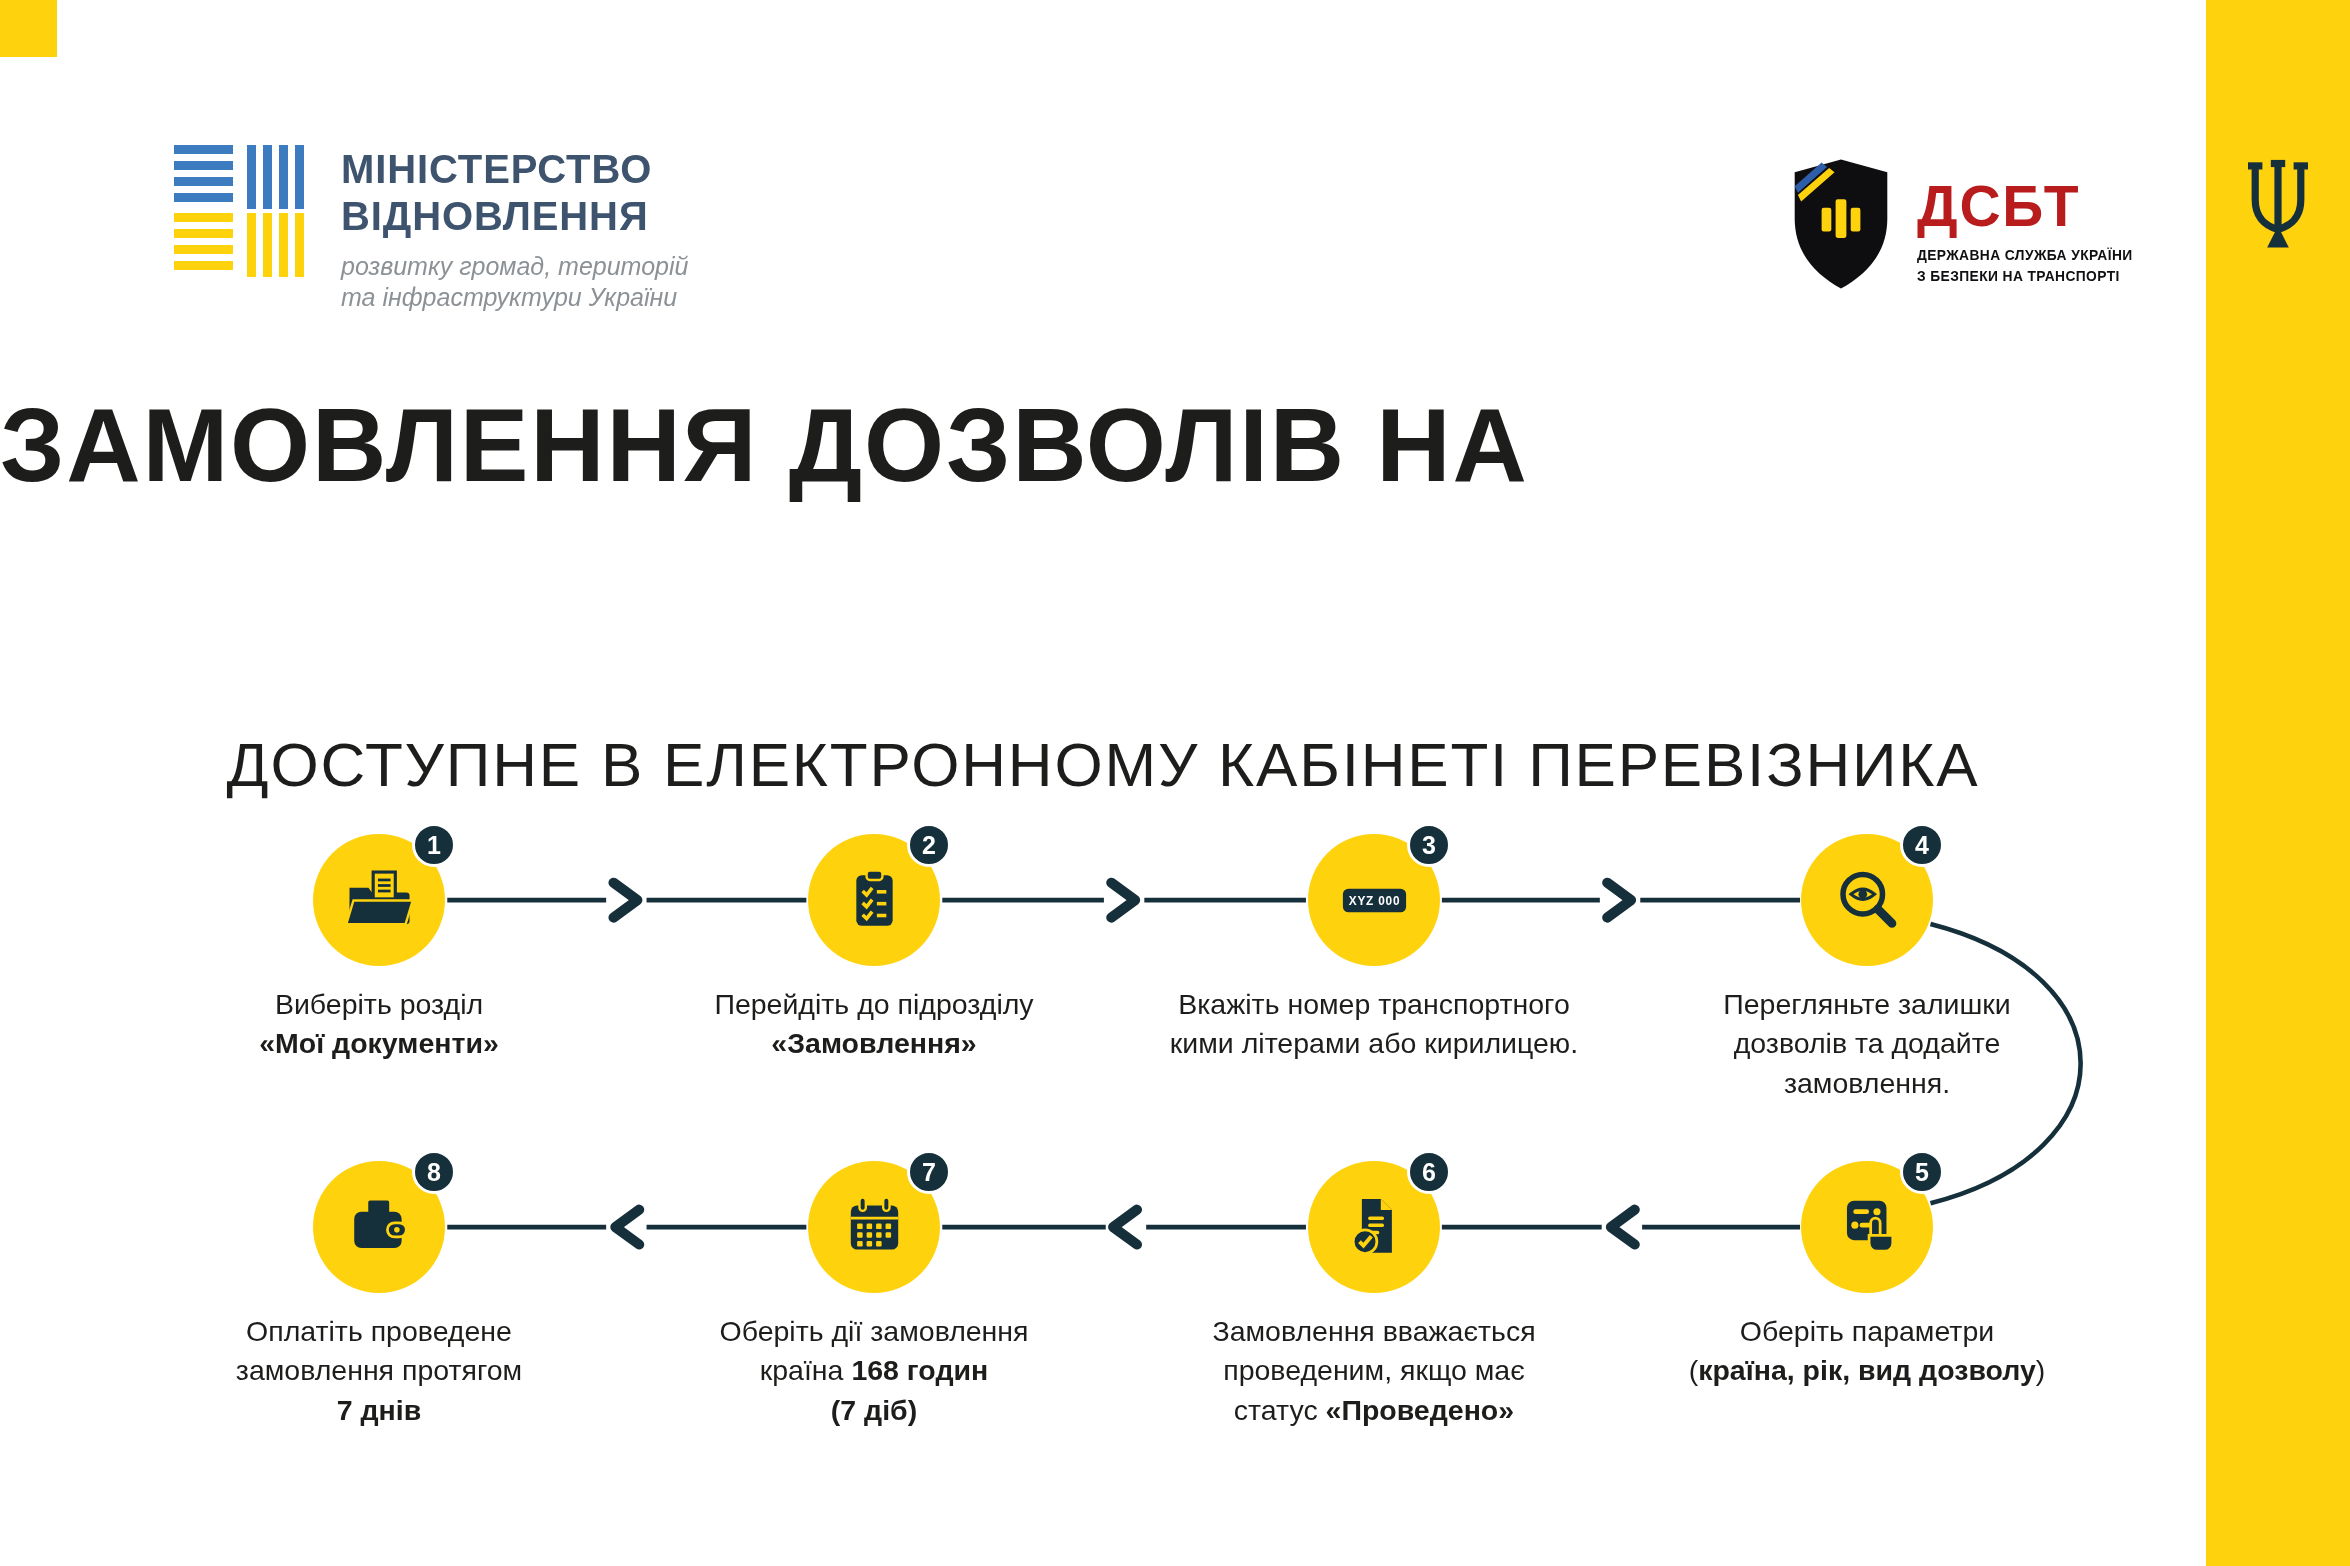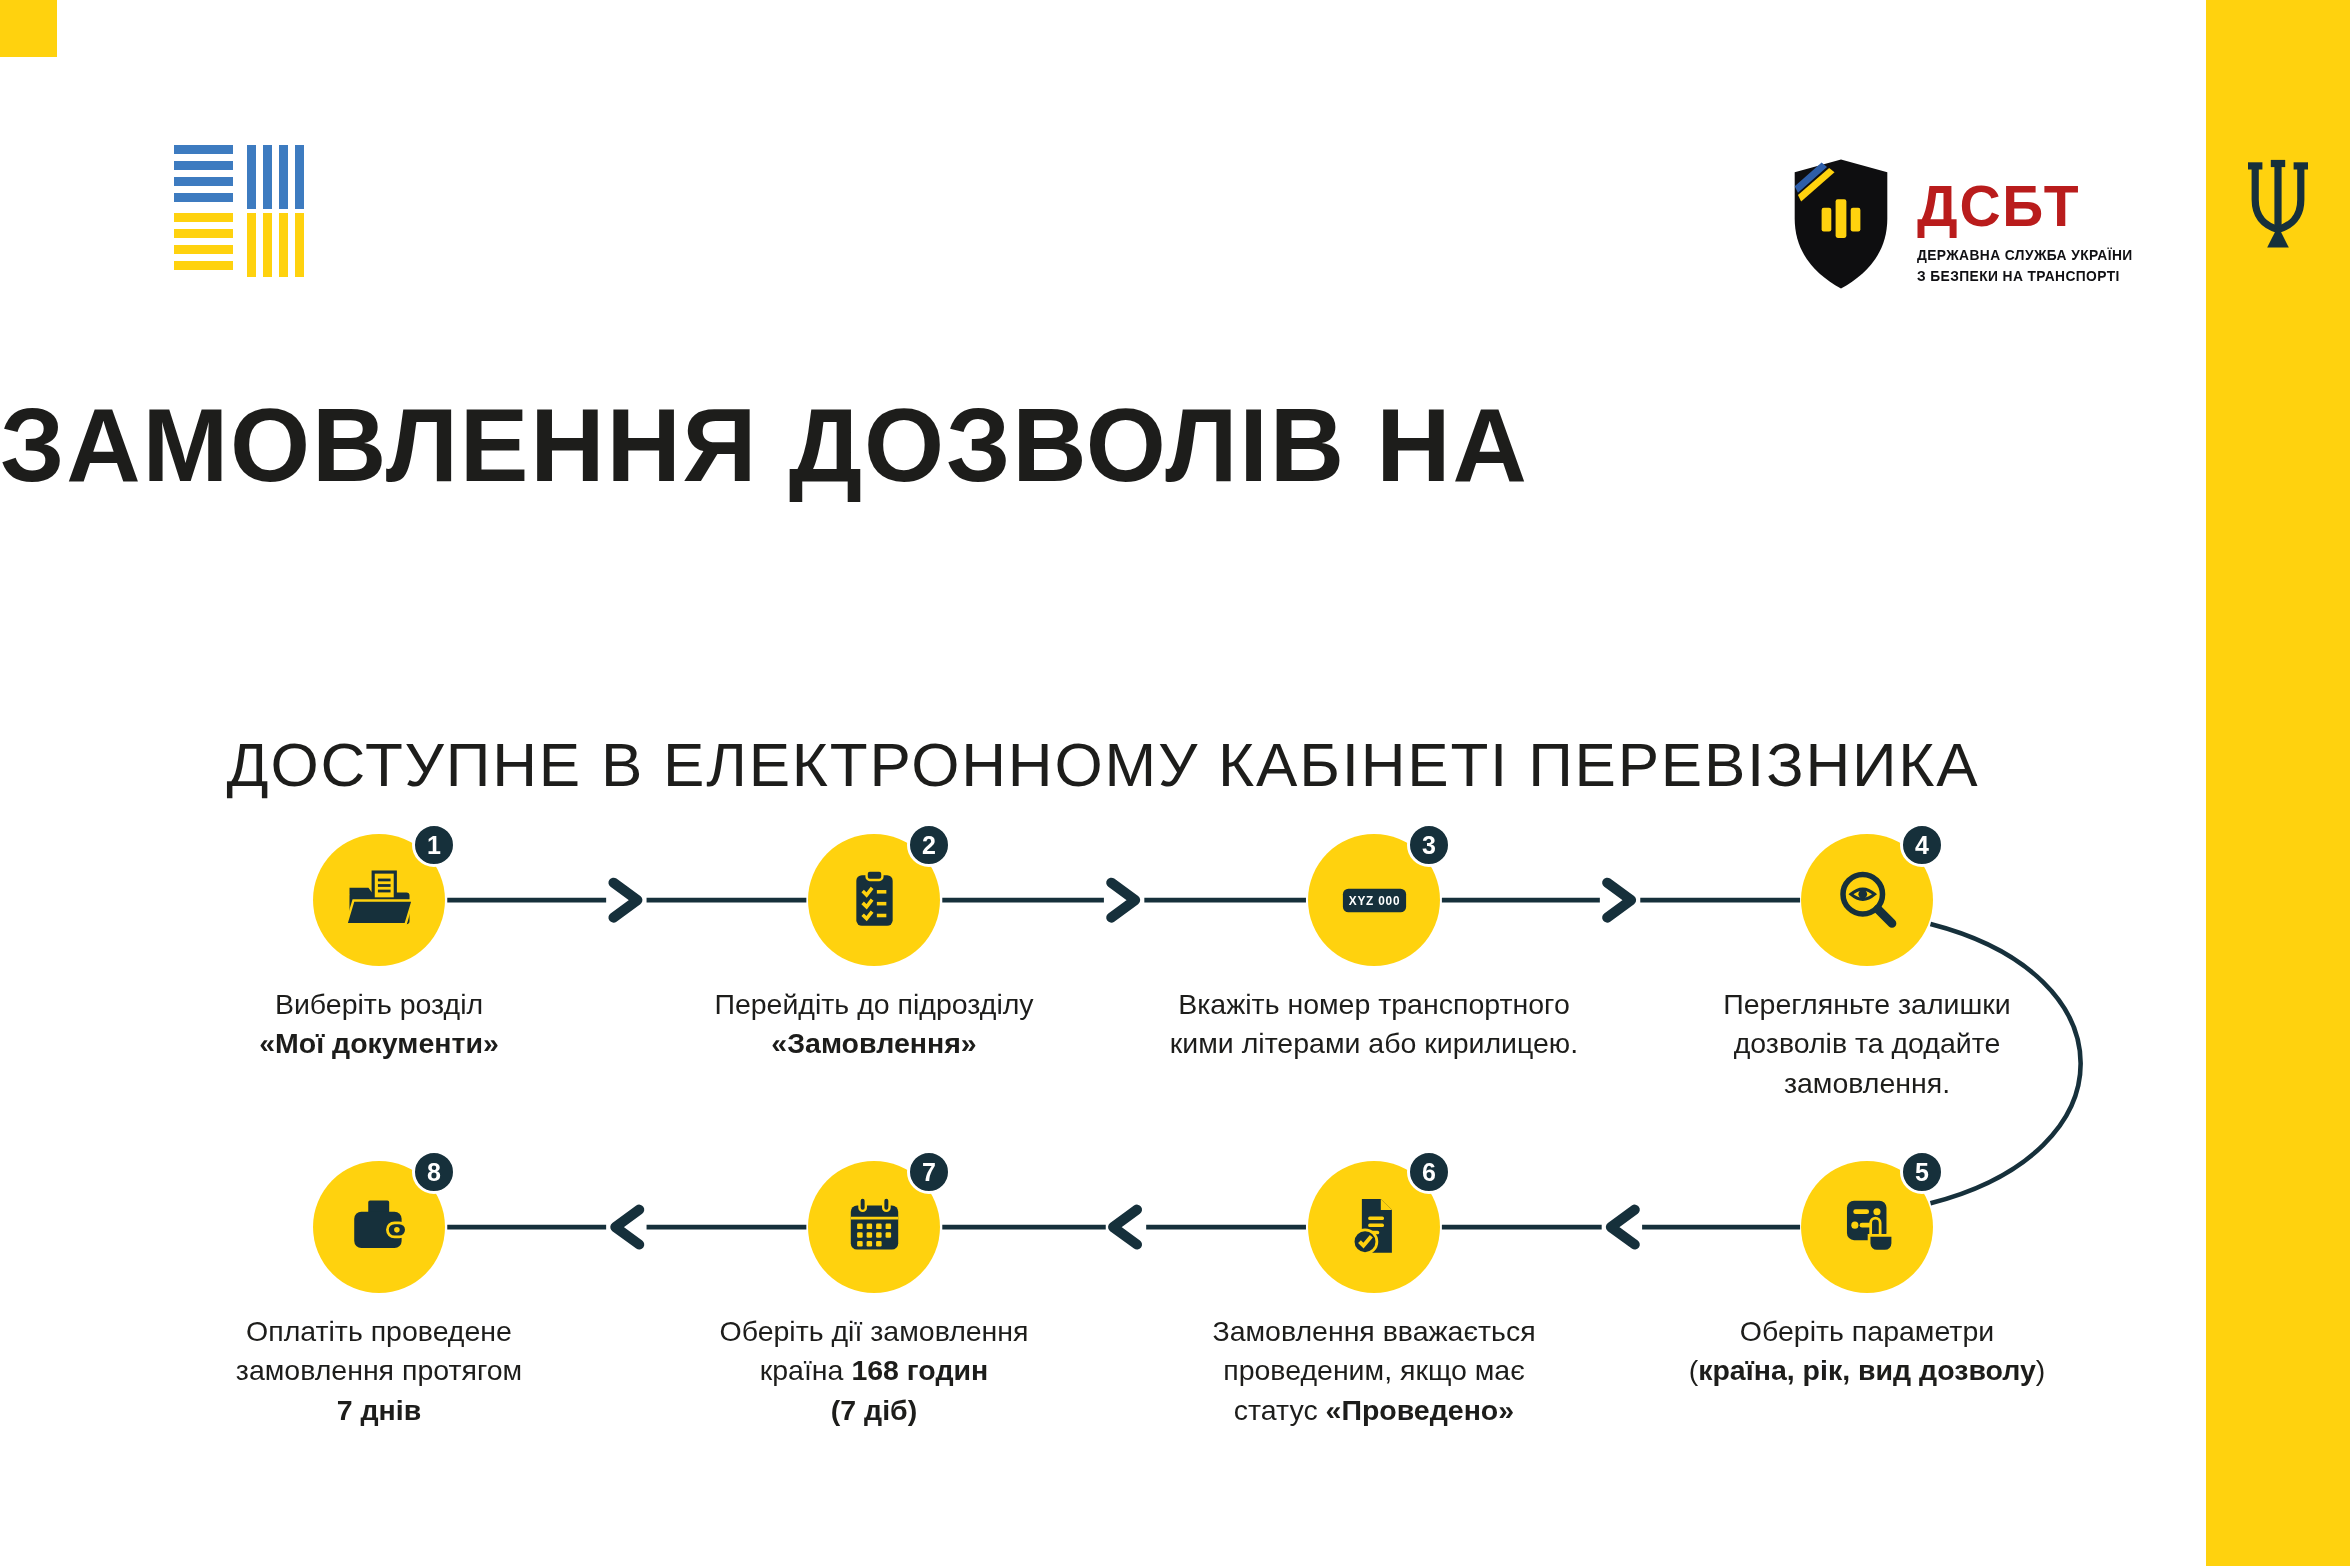--- a/index.html
+++ b/index.html
@@ -86,20 +86,30 @@
     </g>
     <path class="ic-d" d="M35 62 l-9 18 h18 z"></path>
   </svg>
 
   <div class="ministry">
     <div class="flag">
       <div class="h-top"></div>
         <div class="h-bot"></div>
         <div class="v-top"></div>
         <div class="v-bot"></div>
+    </div>
+    <div class="ministry-text">
+      <div class="ministry-name">
+        <div>МІНІСТЕРСТВО</div>
+        <div>ВІДНОВЛЕННЯ</div>
+      </div>
+      <div class="ministry-tagline">
+        <div>розвитку громад, територій</div>
+        <div>та інфраструктури України</div>
+      </div>
     </div>
   </div>
 
   <div class="dsbt">
     <svg class="dsbt-shield" viewBox="0 0 100 130">
       <path d="M50 5 L93 17 V60 C93 91 75 111 50 125 C25 111 7 91 7 60 V17 Z" fill="#0e0e10"></path>
       <path d="M7 30 L32 8 L37 12 L10 36 Z" fill="#2E5EA9"></path>
       <path d="M10 38 L39 13 L44 17 L13 44 Z" fill="#FFD20E"></path>
       <rect class="ic-y" x="45" y="42" width="10" height="36" rx="2"></rect>
       <rect class="ic-y" x="32" y="50" width="9" height="22" rx="2"></rect>

